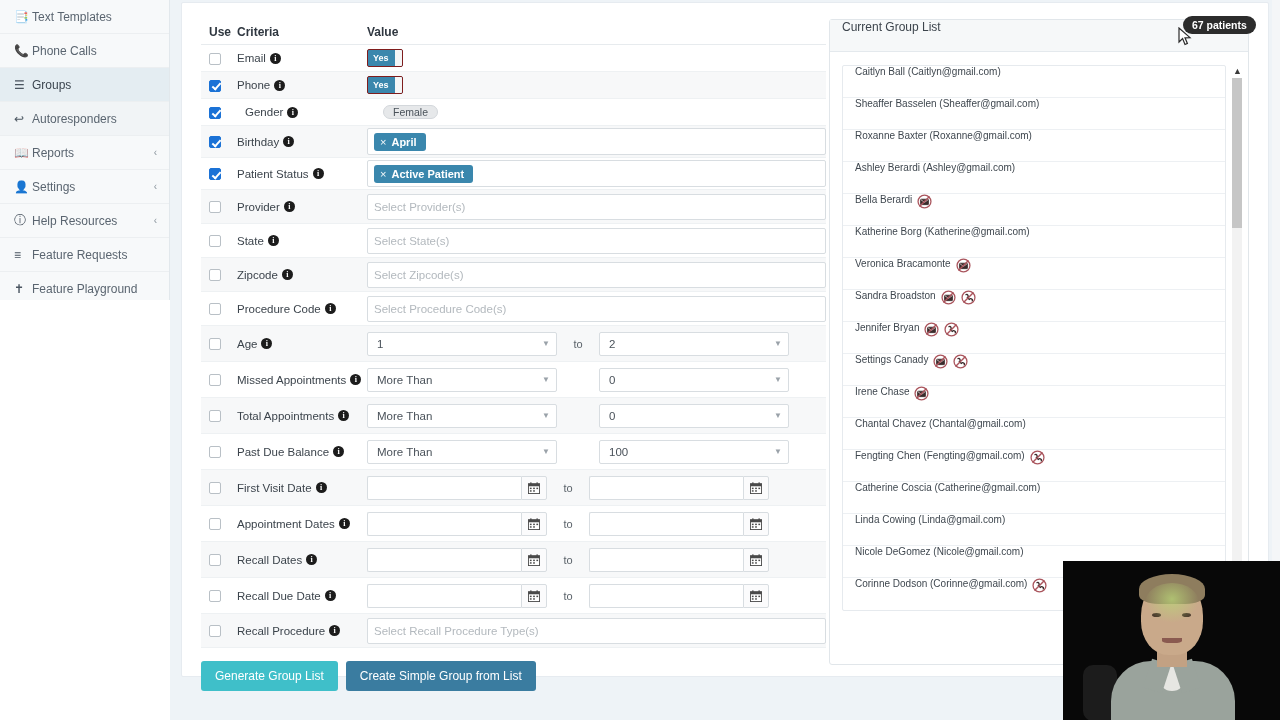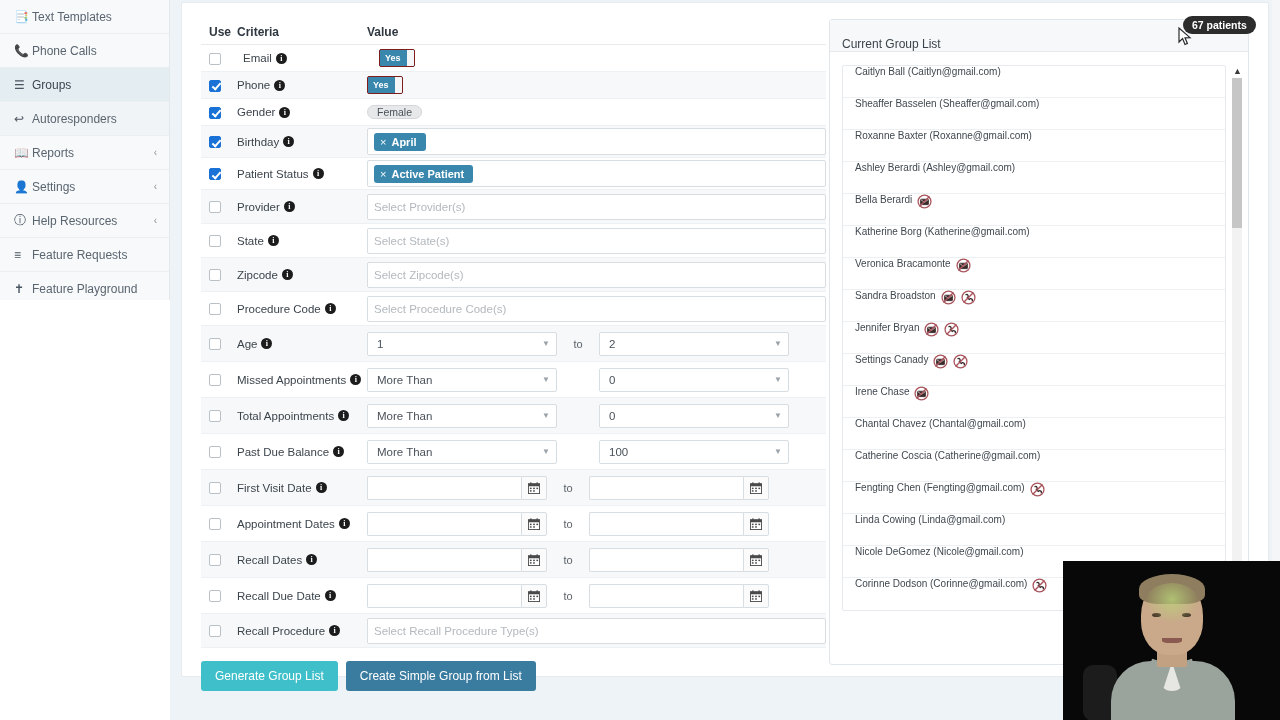--- a/index.html
+++ b/index.html
@@ -200,21 +200,21 @@
   #rpanel {
     position: absolute; left: 828px; top: 18px;
     width: 420px; height: 646px;
     background: #fff;
     border: 1px solid #e1e6ea; border-radius: 3px;
   }
   #rp-head {
     height: 32px;
     background: #f6f8f9;
     border-bottom: 1px solid #e4e9ed;
-    display: flex; align-items: flex-end;
+    display: flex; align-items: flex-start;
     padding: 0 12px;
     font-size: 12px; color: #3c444c;
     position: relative;
   }
   #rp-body {
     position: absolute; left: 0; top: 33px;
     width: 418px; height: 611px;
     padding: 12px 22px 0 12px;
     overflow: hidden;
   }
@@ -392,21 +392,21 @@
   <div id="page">
     <div id="card">
 
       <div id="criteria">
         <div class="c-head">
           <div class="h-use">Use</div>
           <div class="h-crit">Criteria</div>
           <div class="h-val">Value</div>
         </div>
         <div id="criteria-rows">
-            <div class="c-row" style="height: 27px; gap: 6px;">
+            <div class="c-row" style="height: 27px;">
               <div class="cell-use"><span class="cbx"></span></div>
               <div class="cell-crit">
                 <span>Email</span>
                 <span class="info-ico">i</span>
               </div>
               <div class="cell-val">
                 <div class="toggle">
                   <span class="tg-txt">Yes</span>
                   <span class="tg-knob"></span>
                 </div>
@@ -418,21 +418,21 @@
                 <span>Phone</span>
                 <span class="info-ico">i</span>
               </div>
               <div class="cell-val">
                 <div class="toggle">
                   <span class="tg-txt">Yes</span>
                   <span class="tg-knob"></span>
                 </div>
               </div>
             </div>
-            <div class="c-row" style="height: 27px;">
+            <div class="c-row" style="height: 27px; gap: 8px;">
               <div class="cell-use"><span class="cbx on"></span></div>
               <div class="cell-crit">
                 <span>Gender</span>
                 <span class="info-ico">i</span>
               </div>
               <div class="cell-val">
                 <span class="chip-static">Female</span>
               </div>
             </div>
             <div class="c-row alt" style="height: 32px;">
@@ -894,31 +894,31 @@
                     <rect x="4.6" y="6.9" width="10.8" height="7.3" rx="1" fill="#3a2b2b" stroke="#3a2b2b"></rect>
                     <path d="M4.8 7.3 L10 11.2 L15.2 7.3" fill="none" stroke="#ddd0d0" stroke-width="1.1"></path>
                     <line x1="3.4" y1="16.6" x2="16.6" y2="3.4" stroke="#a9545c" stroke-width="1.9"></line>
                   </svg>
                 </span>
               </div>
               <div class="p-row">
                 <span>Chantal Chavez (Chantal@gmail.com)</span>
               </div>
               <div class="p-row">
+                <span>Fengting Chen (Fengting@gmail.com)</span>
+                <span class="p-ico">
+                  <svg width="15" height="15" viewBox="0 0 20 20">
+                    <circle cx="10" cy="10" r="8.6" fill="none" stroke="#a9545c" stroke-width="1.7"></circle>
+                    <path d="M6.6 6.2c.9-.9 2.1-.3 2.4.5l.6 1.5c.2.5 0 .9-.4 1.2l-.7.5c.6 1.2 1.5 2.1 2.7 2.7l.5-.7c.3-.4.7-.6 1.2-.4l1.5.6c.8.3 1.4 1.5.5 2.4" fill="none" stroke="#3a2b2b" stroke-width="1.8" stroke-linecap="round"></path>
+                    <line x1="3.4" y1="16.6" x2="16.6" y2="3.4" stroke="#a9545c" stroke-width="1.9"></line>
+                  </svg>
+                </span>
+              </div>
+              <div class="p-row">
                 <span>Catherine Coscia (Catherine@gmail.com)</span>
-              </div>
-              <div class="p-row">
-                <span>Fengting Chen (Fengting@gmail.com)</span>
-                <span class="p-ico">
-                  <svg width="15" height="15" viewBox="0 0 20 20">
-                    <circle cx="10" cy="10" r="8.6" fill="none" stroke="#a9545c" stroke-width="1.7"></circle>
-                    <path d="M6.6 6.2c.9-.9 2.1-.3 2.4.5l.6 1.5c.2.5 0 .9-.4 1.2l-.7.5c.6 1.2 1.5 2.1 2.7 2.7l.5-.7c.3-.4.7-.6 1.2-.4l1.5.6c.8.3 1.4 1.5.5 2.4" fill="none" stroke="#3a2b2b" stroke-width="1.8" stroke-linecap="round"></path>
-                    <line x1="3.4" y1="16.6" x2="16.6" y2="3.4" stroke="#a9545c" stroke-width="1.9"></line>
-                  </svg>
-                </span>
               </div>
               <div class="p-row">
                 <span>Linda Cowing (Linda@gmail.com)</span>
               </div>
               <div class="p-row">
                 <span>Nicole DeGomez (Nicole@gmail.com)</span>
               </div>
               <div class="p-row">
                 <span>Corinne Dodson (Corinne@gmail.com)</span>
                 <span class="p-ico">

